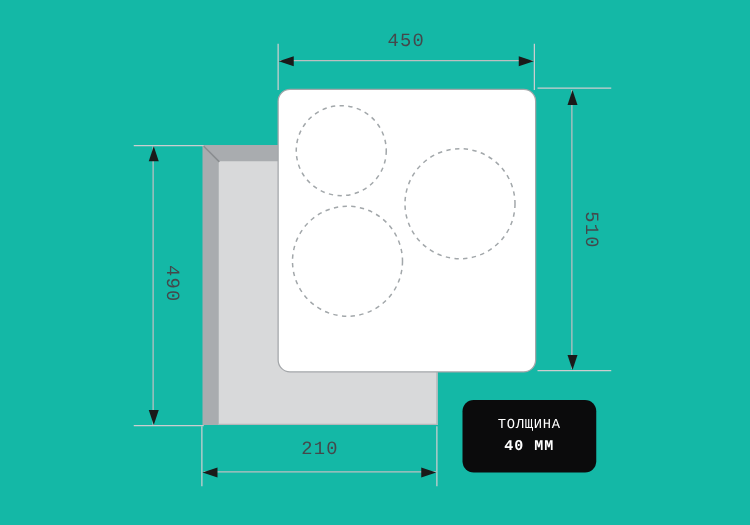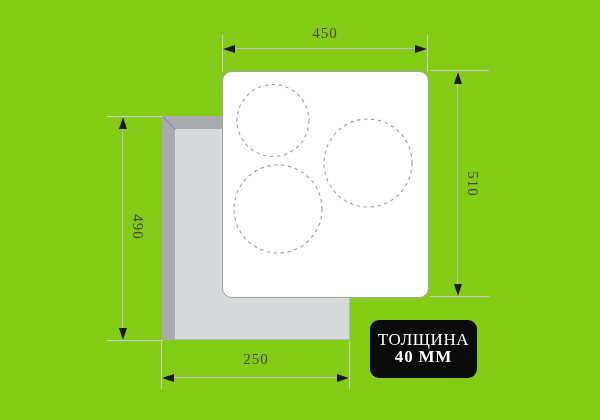--- a/index.html
+++ b/index.html
@@ -1,19 +1,19 @@
 <!DOCTYPE html>
 <html><head>
 <meta charset="utf-8">
 <style>
   * { margin:0; padding:0; box-sizing:border-box; }
   html,body { background:#ffffff; }
   .canvas {
-    position:relative; width:600px; height:420px; background:#84cc16;
-    font-family:Liberation Serif, serif; overflow:hidden;
+    position:relative; width:600px; height:420px; background:#14b8a6;
+    font-family:Liberation Mono, monospace; overflow:hidden;
   }
 
   
   .cutout { position:absolute; left:162px; top:116px; width:188px; height:224px; background:#a9acaf; }
   .cutout-inner {
     position:absolute; left:13px; top:13px; right:0; bottom:0;
     background:#d8d9da; border-right:1px solid #b5b8ba; border-bottom:1px solid #b5b8ba;
   }
   .cutout-bevel { position:absolute; left:0; top:0; }
 
@@ -37,22 +37,22 @@
     position:absolute; color:#44484b; font-size:15px; letter-spacing:1px; text-align:center;
   }
   .dim-label.rot { transform:translate(-50%,-50%) rotate(90deg); white-space:nowrap; width:auto; }
 
   
   .badge {
     position:absolute; left:370px; top:320px; width:107px; height:58px;
     background:#0b0b0c; border-radius:9px; color:#ffffff;
     display:flex; flex-direction:column; align-items:center; justify-content:center;
   }
-  .badge-line { font-size:17px; line-height:16px; letter-spacing:0.6px; font-weight:500; }
-  .badge-line.bold { font-size:17px; line-height:18px; font-weight:700; letter-spacing:0.8px; }
+  .badge-line { font-size:11px; line-height:16px; letter-spacing:0.6px; font-weight:500; }
+  .badge-line.bold { font-size:12px; line-height:18px; font-weight:700; letter-spacing:0.8px; }
 </style>
 </head>
 <body>
 
 <div class="canvas">
 
   <div class="cutout">
     <div class="cutout-inner"></div>
     <svg class="cutout-bevel" width="16" height="16" viewBox="0 0 16 16">
       <line x1="0" y1="0" x2="13.5" y2="13.5" stroke="#8a8d90" stroke-width="1.2"></line>
@@ -93,21 +93,21 @@
     <div class="arr arr-down" style="left:118.5px; top:328px;"></div>
     <span class="dim-label rot" style="left:137px; top:227px;">490</span>
   </div>
 
   <div>
     <div class="ext" style="left:161px; top:341px; width:1px; height:48px;"></div>
     <div class="ext" style="left:349px; top:341px; width:1px; height:48px;"></div>
     <div class="dline" style="left:163px; top:377px; width:186px; height:1px;"></div>
     <div class="arr arr-left" style="left:162px; top:373.5px;"></div>
     <div class="arr arr-right" style="left:337px; top:373.5px;"></div>
-    <span class="dim-label" style="left:162px; top:351px; width:188px;">250</span>
+    <span class="dim-label" style="left:162px; top:351px; width:188px;">210</span>
   </div>
 
   <div class="badge">
     <span class="badge-line">ТОЛЩИНА</span>
     <span class="badge-line bold">40 ММ</span>
   </div>
 
 </div>
 
 </body></html>

